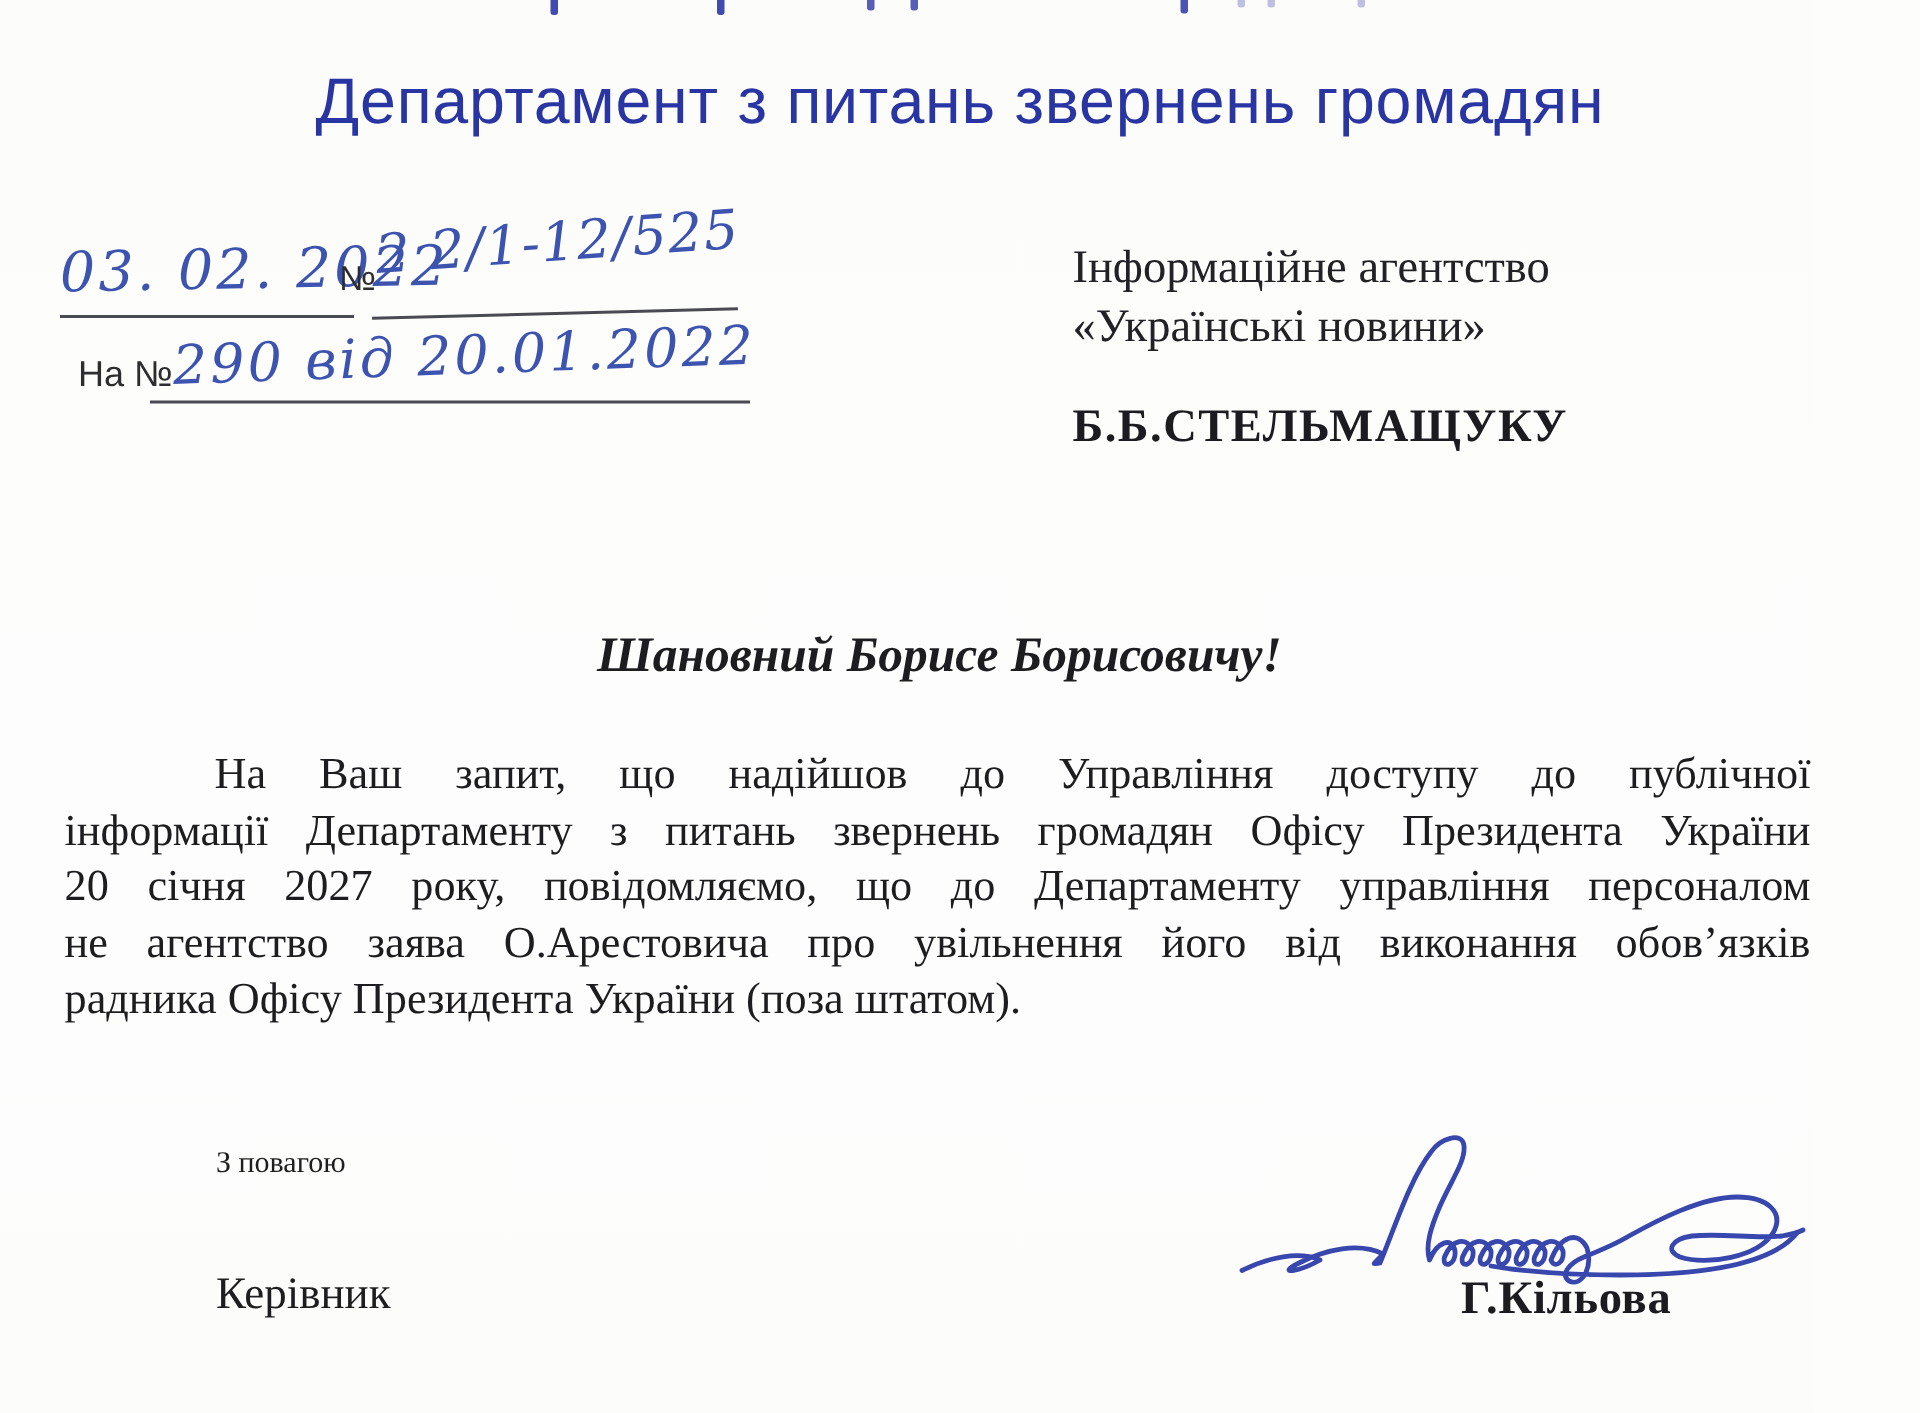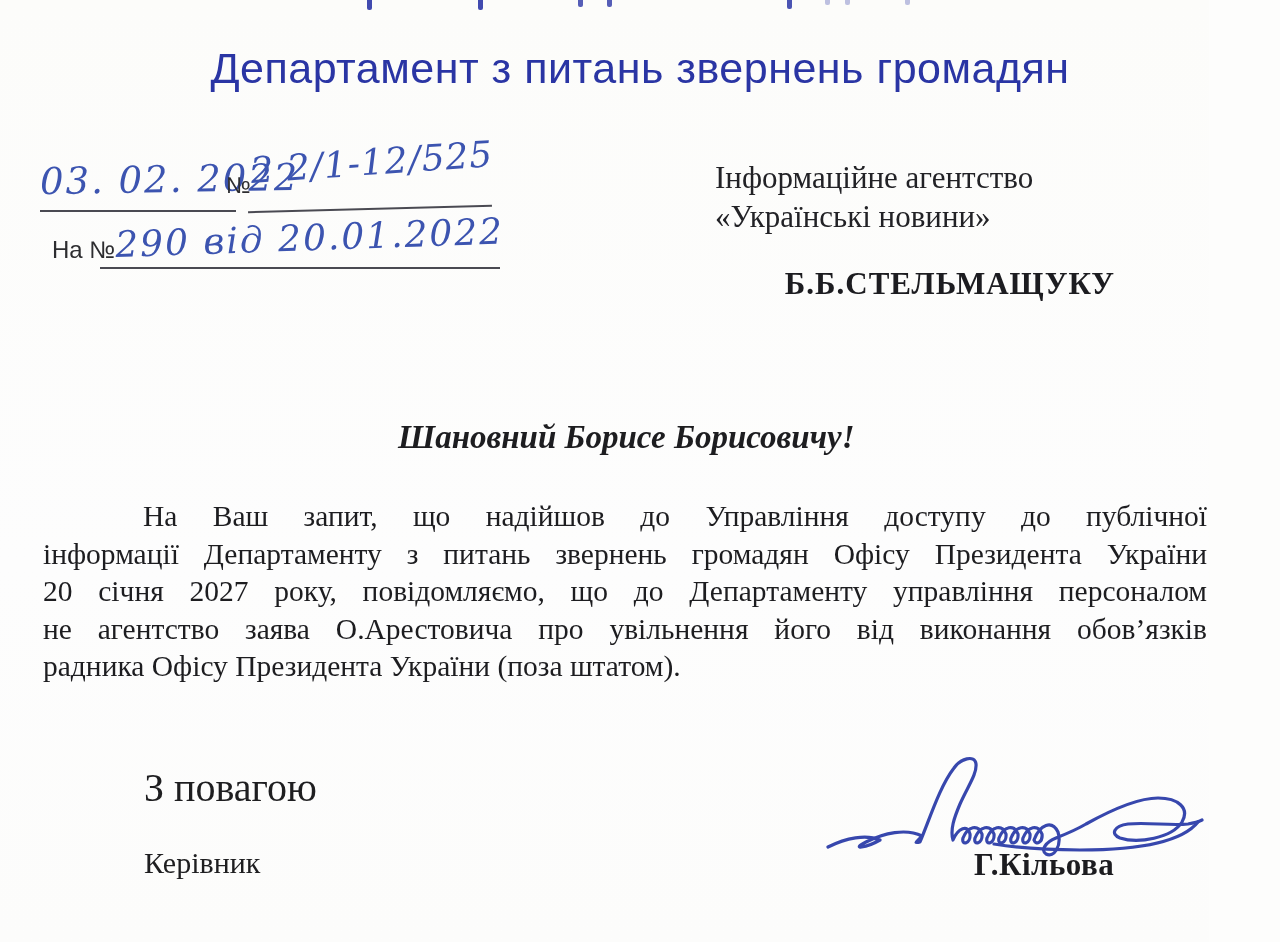--- a/index.html
+++ b/index.html
@@ -107,21 +107,21 @@
     text-align: left;
     font-size: 31px;
     color: #222226;
     line-height: 39px;
   }
   .recipient-name {
     position: absolute;
     left: 715px;
     top: 266px;
     width: 400px;
-    text-align: right;
+    text-align: left;
     font-size: 31px;
     font-weight: bold;
     letter-spacing: 1px;
     color: #1c1c20;
     white-space: nowrap;
   }
 
   
   .salutation {
     position: absolute;
@@ -142,21 +142,21 @@
     width: 1164px;
     font-size: 29.5px;
     line-height: 37.6px;
     color: #1d1d20;
   }
   .body-line { text-align: justify; text-align-last: justify; }
   .body-line.first { padding-left: 100px; }
   .body-line.last { text-align: center; text-align-last: left; }
 
   
-  .regards   { position: absolute; left: 144px; top: 764px; font-size: 40px; }
+  .regards   { position: absolute; left: 144px; top: 764px; font-size: 20px; }
   .position  { position: absolute; left: 144px; top: 846px; font-size: 30px; }
   .signer {
     position: absolute;
     left: 974px;
     top: 847px;
     font-size: 31px;
     font-weight: bold;
     letter-spacing: 0.5px;
     color: #1c1c20;
     white-space: nowrap;

